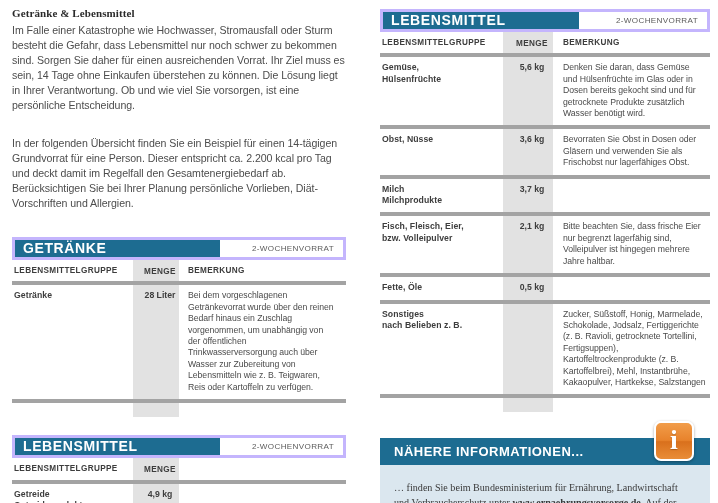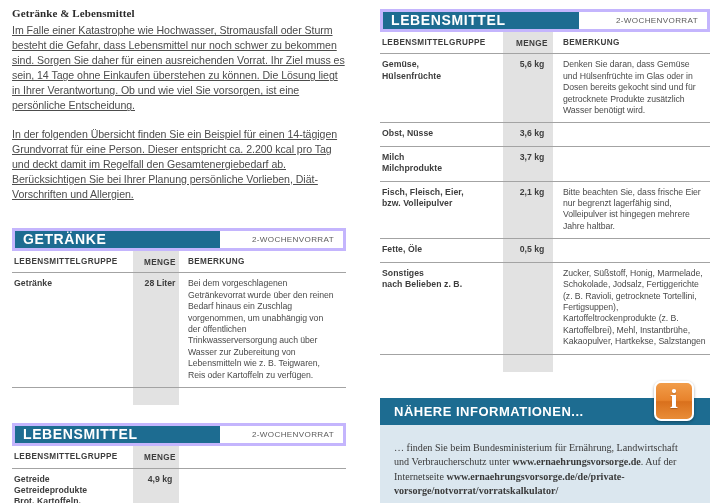--- a/index.html
+++ b/index.html
@@ -32,23 +32,22 @@
     letter-spacing: .1px;
     margin-top: 7px;
     margin-bottom: 4px;
   }
   .intro-p {
     font-family: "Liberation Sans", sans-serif;
     font-size: 10.6px;
     line-height: 15.1px;
     color: #4c4c4c;
     letter-spacing: -0.05px;
-    text-decoration: underline;
-  }
-  .intro-p + .intro-p { margin-top: 13px; }
+  }
+  .intro-p + .intro-p { margin-top: 22px; }
 
   
   .table-card { margin-top: 0; }
 
   .card-headbar {
     display: flex;
     align-items: stretch;
     height: 23px;
     border: 3px solid #c4b5fd;
     background: #ffffff;
@@ -95,21 +94,21 @@
   .tbl.left-tbl  .shade-col { left: 121px; width: 46px; }
   .tbl.right-tbl .shade-col { left: 123px; width: 50px; }
 
   .trow {
     position: relative;
     z-index: 1;
     display: flex;
     align-items: flex-start;
     padding-top: 5px;
     padding-bottom: 6px;
-    border-top: 1px solid #a3a3a3;
+    border-top: 4px solid #a3a3a3;
   }
   .trow.head-row {
     border-top: none;
     padding-top: 6px;
     padding-bottom: 4px;
   }
   .trow.head-row .c {
     font-size: 8.2px;
     font-weight: bold;
     letter-spacing: .35px;
@@ -298,20 +297,21 @@
         <div class="trow">
           <div class="c col-a c-group" style="white-space:pre-line">Gemüse,
 Hülsenfrüchte</div>
           <div class="c col-b c-amt">5,6 kg</div>
           <div class="c col-c c-note">Denken Sie daran, dass Gemüse und Hülsenfrüchte im Glas oder in Dosen bereits gekocht sind und für getrocknete Produkte zusätzlich Wasser benötigt wird.</div>
         </div>
 
         <div class="trow">
           <div class="c col-a c-group" style="white-space:pre-line">Obst, Nüsse</div>
           <div class="c col-b c-amt">3,6 kg</div>
+          <div class="c col-c c-note">Bevorraten Sie Obst in Dosen oder Gläsern und verwenden Sie als Frischobst nur lagerfähiges Obst.</div>
         </div>
 
         <div class="trow">
           <div class="c col-a c-group" style="white-space:pre-line">Milch
 Milchprodukte</div>
           <div class="c col-b c-amt">3,7 kg</div>
           <div class="c col-c c-note"></div>
         </div>
 
         <div class="trow">

